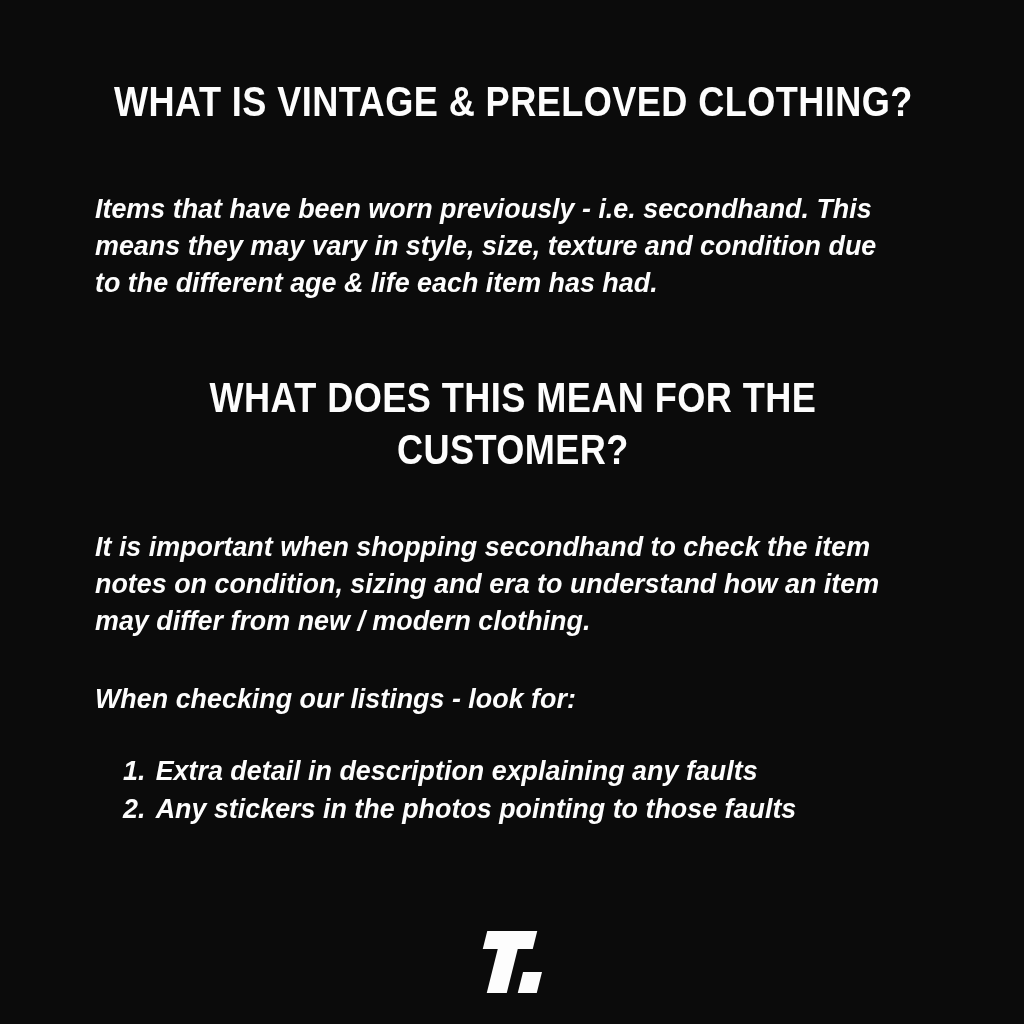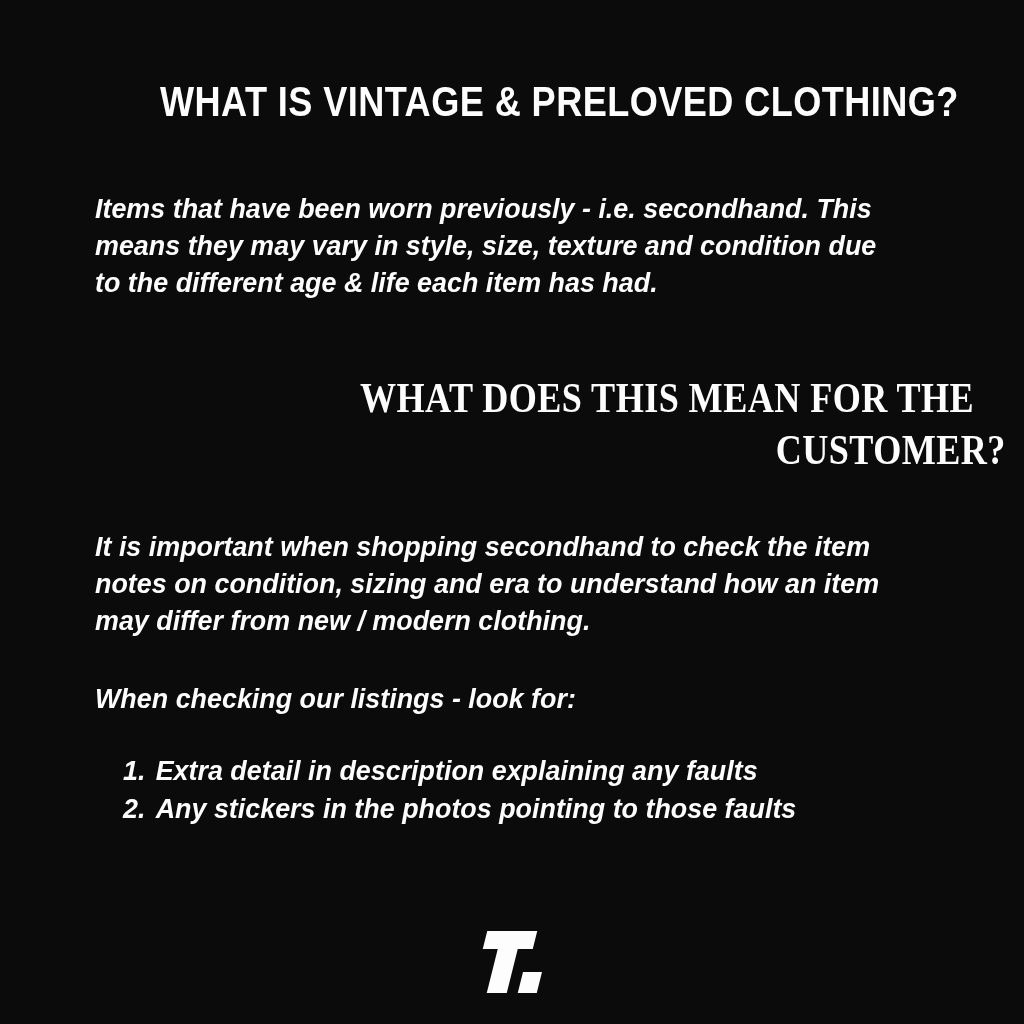--- a/index.html
+++ b/index.html
@@ -7,34 +7,34 @@
   body {
     position: relative;
     background: #0b0b0b;
     color: #fdfdfd;
     font-family: "Liberation Sans", sans-serif;
     overflow: hidden;
   }
   .heading {
     position: absolute;
     left: 2px; right: 0;
-    text-align: right;
+    text-align: center;
     font-weight: 700;
     font-size: 42px;
     line-height: 52px;
     letter-spacing: 0.5px;
     white-space: nowrap;
   }
   .heading .squeeze {
     display: inline-block;
     transform: scaleX(0.86);
     transform-origin: center;
   }
   #title { top: 76px; }
-  #subtitle { top: 372px; font-family: Liberation Serif, serif; }
+  #subtitle { top: 372px; }
   .para {
     position: absolute;
     left: 95px;
     font-weight: 700;
     font-style: italic;
     font-size: 28px;
     line-height: 37px;
     transform: scaleX(0.96);
     transform-origin: left top;
   }

